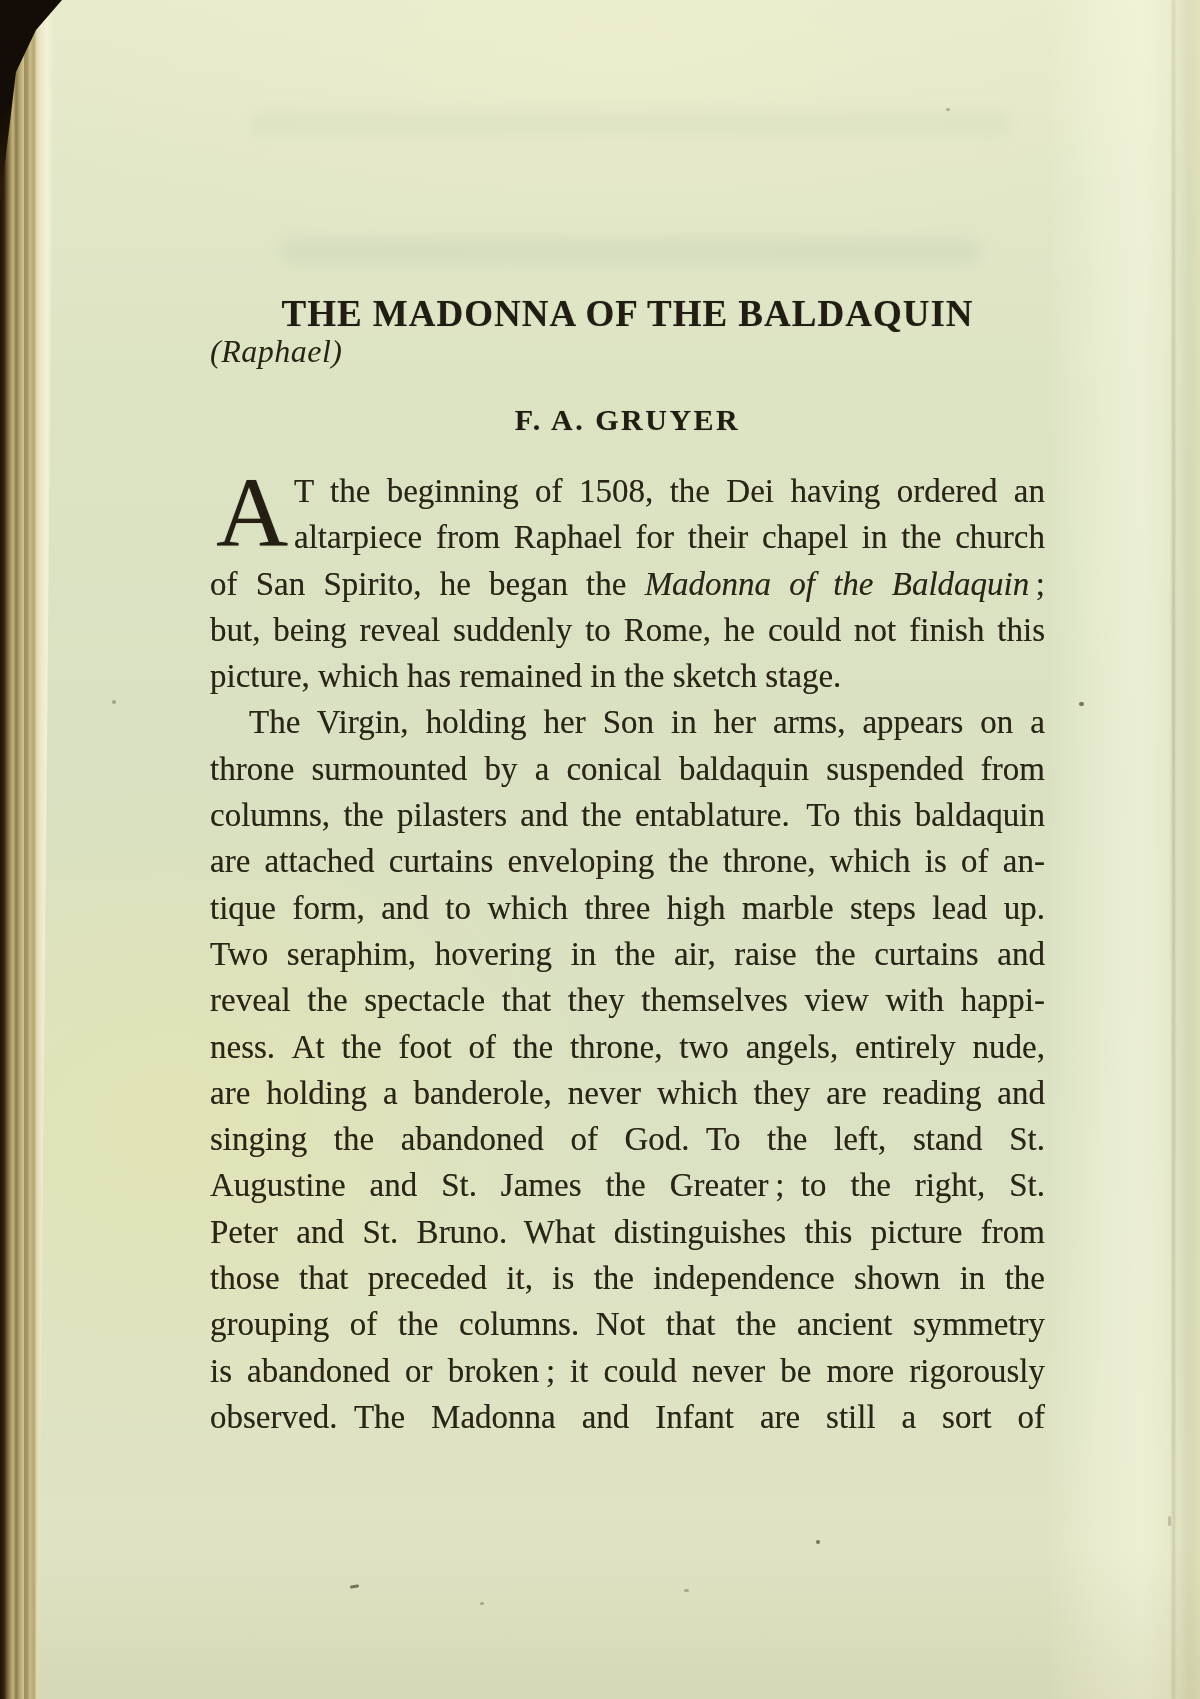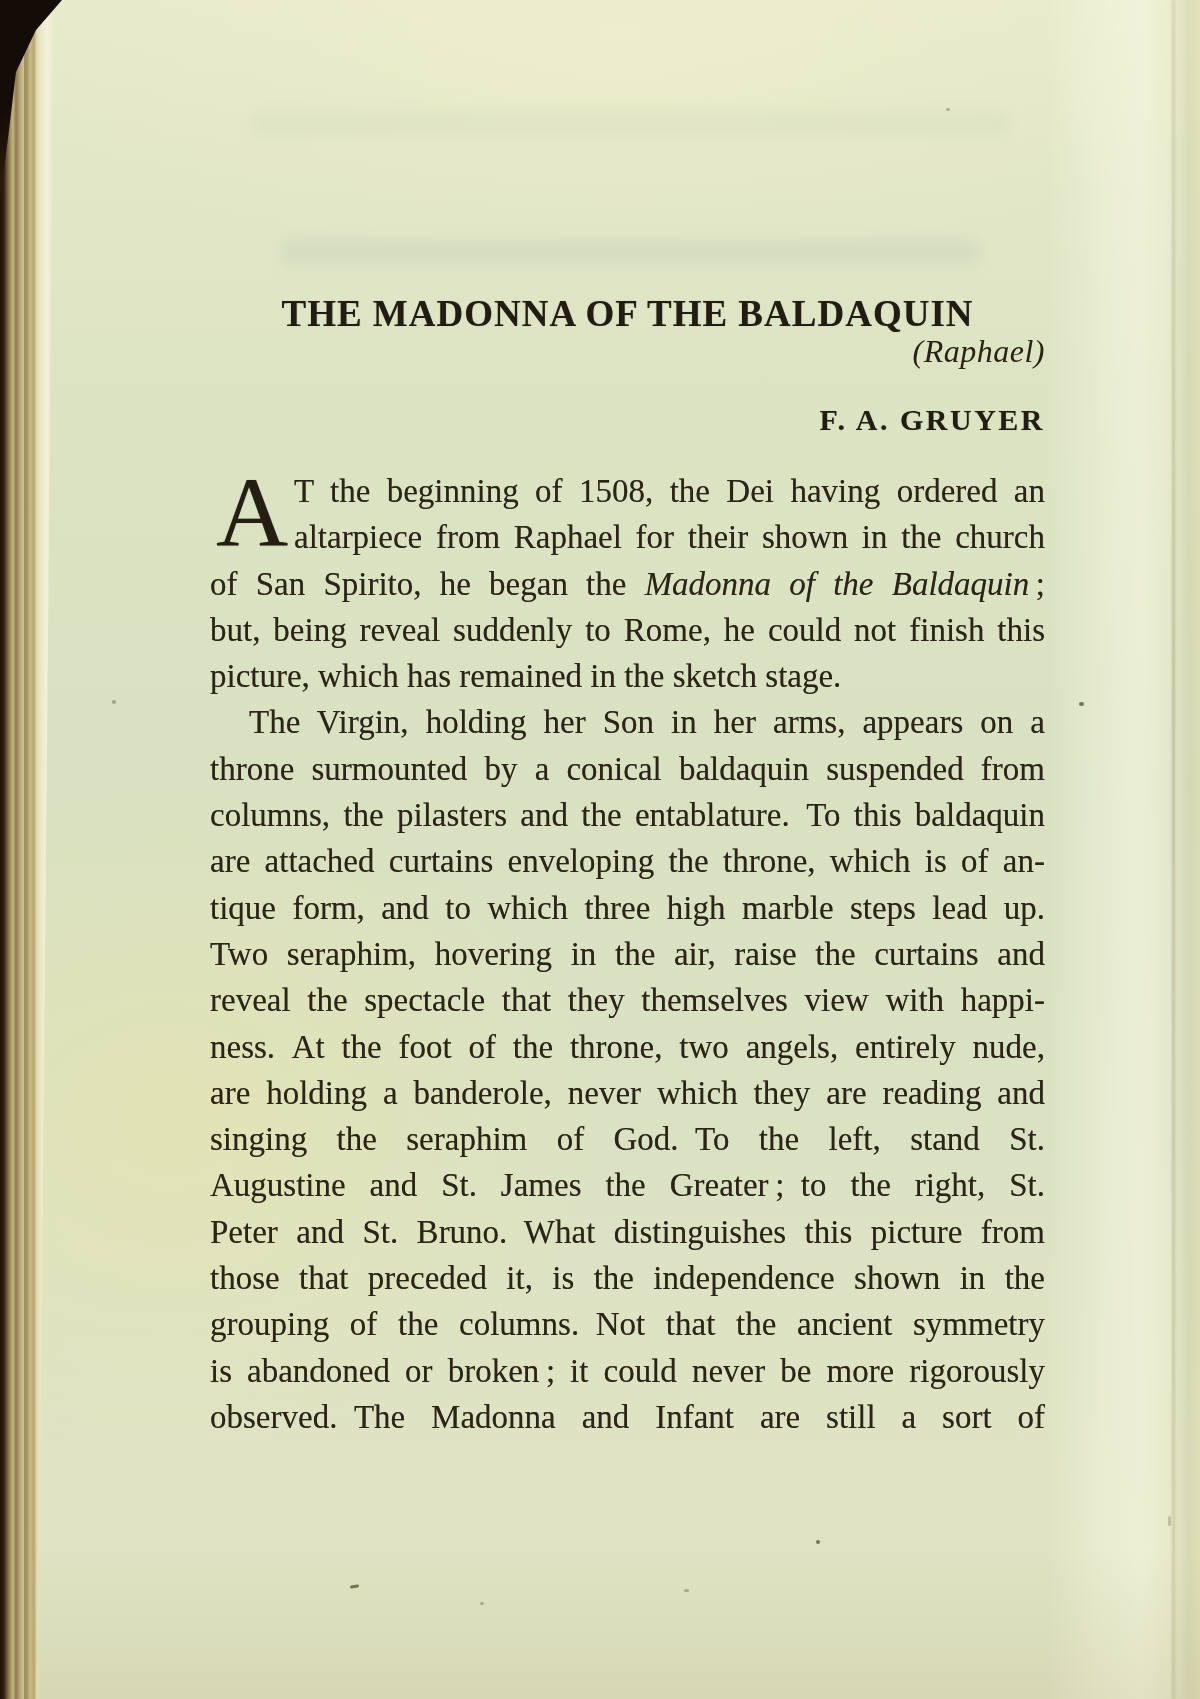--- a/index.html
+++ b/index.html
@@ -59,26 +59,26 @@
   .content{position:absolute;left:210px;top:0;width:835px;color:#2a2417;}
   .title{
     position:absolute;top:293px;left:0;width:100%;margin:0;
     font-size:37px;line-height:42px;font-weight:700;letter-spacing:1px;
     text-align:center;color:#211d12;
     text-shadow:0 0 1px rgba(33,29,18,0.35);
   }
   .subtitle{
     position:absolute;top:333px;left:0;width:100%;
     font-style:italic;font-size:32px;line-height:36px;letter-spacing:0.5px;
-    text-align:right;color:#292314;
+    text-align:left;color:#292314;
   }
   .author{
     position:absolute;top:403px;left:0;width:100%;
     font-size:30px;line-height:34px;font-weight:700;letter-spacing:2.5px;
-    text-align:right;color:#211d12;
+    text-align:center;color:#211d12;
     text-shadow:0 0 1px rgba(33,29,18,0.3);
   }
   .bodytext{
     position:absolute;top:468px;left:0;width:835px;
     font-size:33px;color:#2b2517;
     text-shadow:0 0 0.5px rgba(43,37,23,0.5);
   }
   .paragraph{margin:0;}
   .line{
     line-height:46.3px;height:46.3px;
@@ -111,36 +111,36 @@
   <div class="ghost g2"></div>
 
   <div class="content">
     <h1 class="title">THE MADONNA OF THE BALDAQUIN</h1>
     <div class="subtitle">(Raphael)</div>
     <div class="author">F. A. GRUYER</div>
     <div class="bodytext">
         <div class="paragraph">
           <span class="dropcap">A</span>
           <div class="line">T the beginning of 1508, the Dei having ordered an</div>
-          <div class="line">altarpiece from Raphael for their shown in the church</div>
+          <div class="line">altarpiece from Raphael for their chapel in the church</div>
           <div class="line"><span>of San Spirito, he began the </span><span class="it">Madonna of the Baldaquin</span><span> ;</span></div>
           <div class="line">but, being reveal suddenly to Rome, he could not finish this</div>
           <div class="line endline">picture, which has remained in the sketch stage.</div>
         </div>
         <div class="paragraph">
           <div class="line indent">The Virgin, holding her Son in her arms, appears on a</div>
           <div class="line">throne surmounted by a conical baldaquin suspended from</div>
           <div class="line">columns, the pilasters and the entablature. To this baldaquin</div>
           <div class="line">are attached curtains enveloping the throne, which is of an-</div>
           <div class="line">tique form, and to which three high marble steps lead up.</div>
           <div class="line">Two seraphim, hovering in the air, raise the curtains and</div>
           <div class="line">reveal the spectacle that they themselves view with happi-</div>
           <div class="line">ness. At the foot of the throne, two angels, entirely nude,</div>
           <div class="line">are holding a banderole, never which they are reading and</div>
-          <div class="line">singing the seraphim of God. To the left, stand St.</div>
+          <div class="line">singing the abandoned of God. To the left, stand St.</div>
           <div class="line">Augustine and St. James the Greater ; to the right, St.</div>
           <div class="line">Peter and St. Bruno. What distinguishes this picture from</div>
           <div class="line">those that preceded it, is the independence shown in the</div>
           <div class="line">grouping of the columns. Not that the ancient symmetry</div>
           <div class="line">is abandoned or broken ; it could never be more rigorously</div>
           <div class="line">observed. The Madonna and Infant are still a sort of</div>
         </div>
       </div>
   </div>
 

